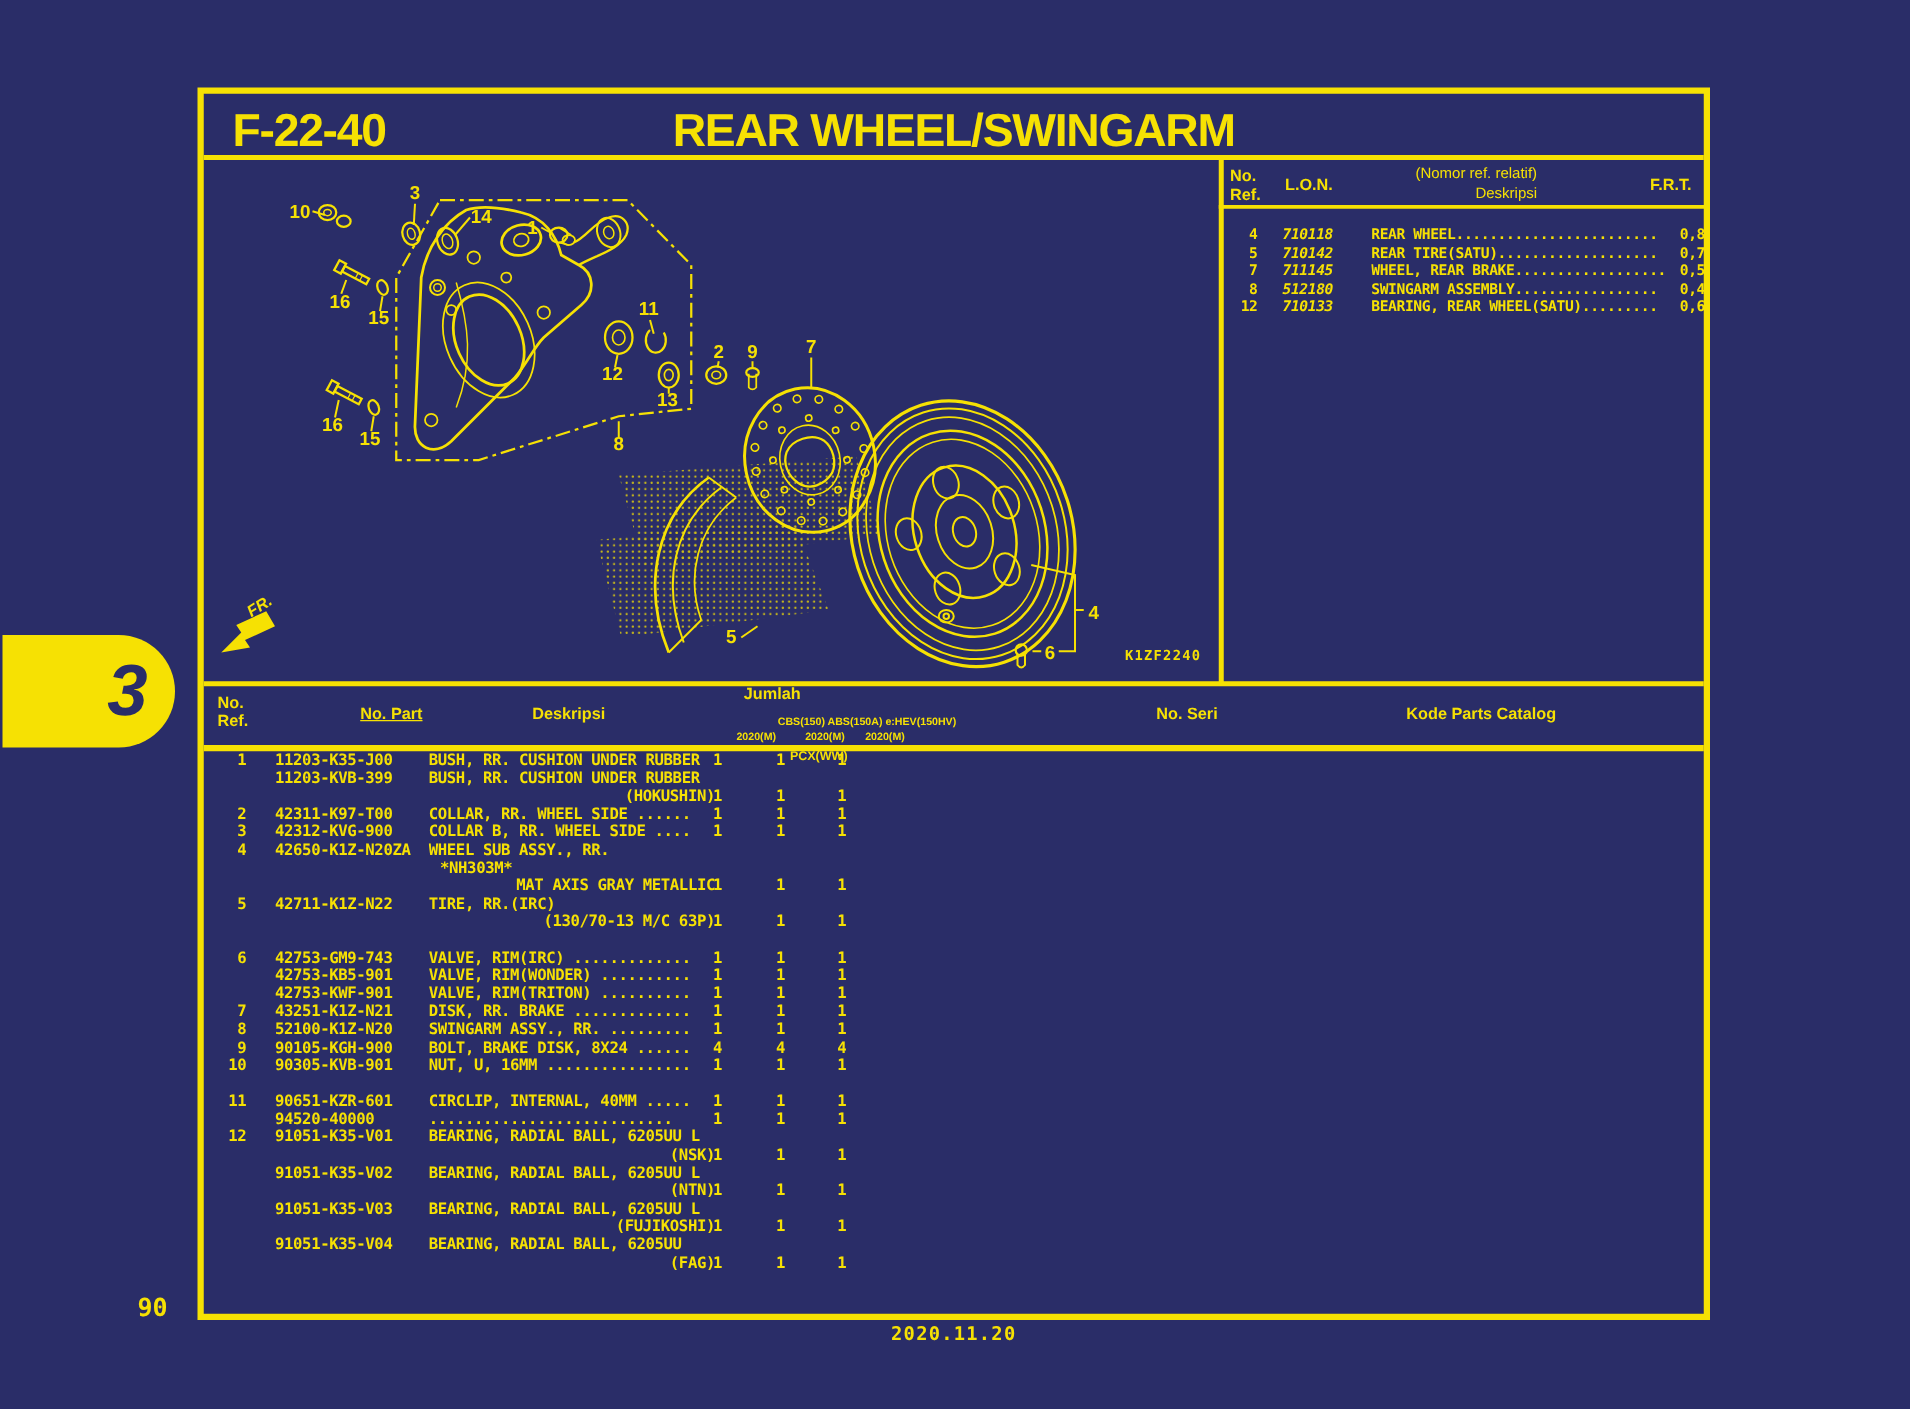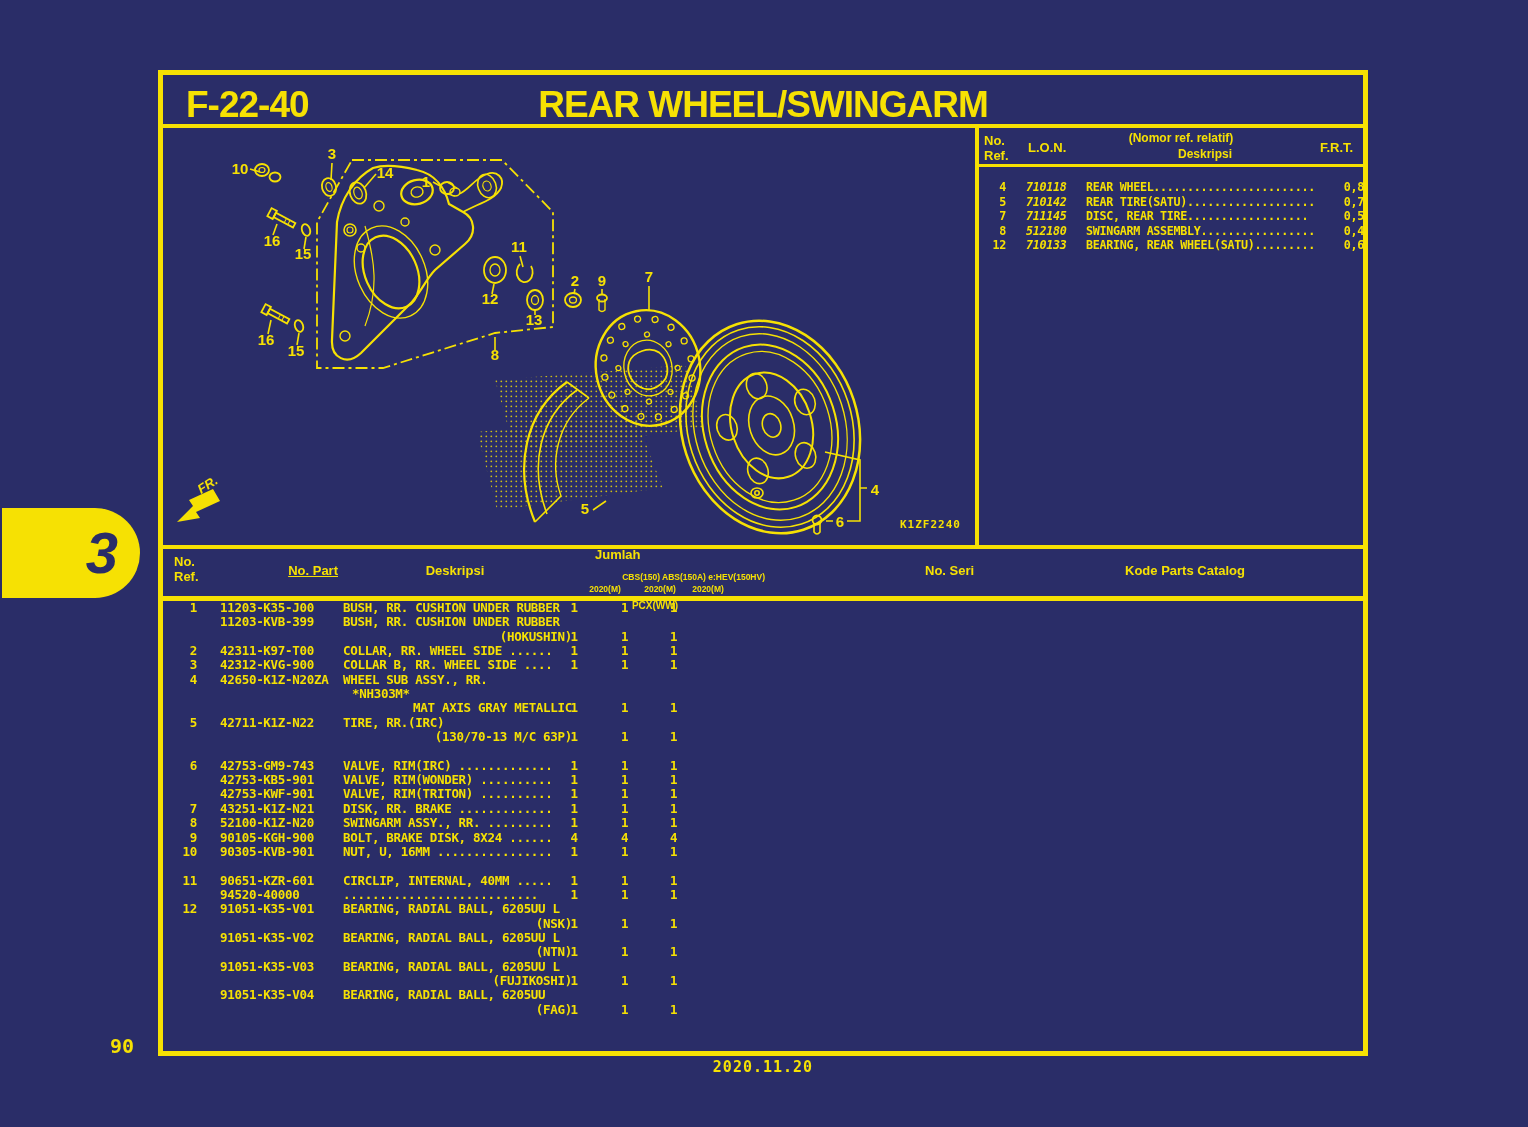--- a/index.html
+++ b/index.html
@@ -11,28 +11,28 @@
   }
   .abs{position:absolute;}
   .yline{position:absolute;background:var(--y);}
   
   .frame{position:absolute;left:158px;top:70px;width:1200px;height:976px;border:5px solid var(--y);box-sizing:content-box;}
   
   .pagecode{left:186px;top:84px;font-size:37px;font-weight:bold;letter-spacing:-1px;}
   .pagetitle{left:163px;top:84px;width:1200px;text-align:center;font-size:37px;font-weight:bold;letter-spacing:-1px;}
   
   .h13{font-size:13px;font-weight:bold;line-height:15px;}
-  .h12{font-size:12px;font-weight:bold;line-height:14px;}
+  .h12{font-size:12px;font-weight:normal;line-height:14px;}
   .h9{font-size:10px;font-weight:bold;line-height:10px;margin-top:39px;}
   
   .frtbody{left:978px;top:180px;width:392px;}
   .frt-row{position:relative;height:14.6px;font-family:"DejaVu Sans Mono",monospace;font-weight:bold;font-size:11.7px;line-height:14.6px;letter-spacing:-0.3px;white-space:pre;}
   .frt-row .ref {position:absolute;left:2px;width:26px;text-align:right;}
   .frt-row .lon {position:absolute;left:48px;width:56px;font-style:italic;}
-  .frt-row .desc{position:absolute;left:108px;width:242px;overflow:hidden;}
+  .frt-row .desc{position:absolute;left:119px;width:242px;overflow:hidden;}
   .frt-row .frt {position:absolute;left:348px;width:38px;text-align:right;}
   
   .pbody{left:167px;top:601px;width:1196px;}
   .prow{position:relative;height:14.35px;font-family:"DejaVu Sans Mono",monospace;font-weight:bold;font-size:12.5px;line-height:14.35px;letter-spacing:-0.3px;white-space:pre;}
   .prow .ref {position:absolute;left:0px;width:30px;text-align:right;}
   .prow .part{position:absolute;left:53px;width:130px;}
   .prow .desc{position:absolute;left:176px;width:229px;overflow:hidden;}
   .prow .desc.r{text-align:right;}
   .prow .desc.i{padding-left:9px;box-sizing:border-box;}
   .prow .q{position:absolute;width:28px;text-align:center;}
@@ -68,21 +68,21 @@
   <div>Ref.</div>
 </div>
 <div class="abs h13" style="left:1028px;top:140px;">L.O.N.</div>
 <div class="abs h12" style="left:1086px;top:131px;width:190px;text-align:center;">(Nomor ref. relatif)</div>
 <div class="abs h12" style="left:1150px;top:147px;width:110px;text-align:center;">Deskripsi</div>
 <div class="abs h13" style="left:1320px;top:140px;">F.R.T.</div>
 
 <div class="abs frtbody">
     <div class="frt-row"><span class="ref">4</span><span class="lon">710118</span><span class="desc">REAR WHEEL........................</span><span class="frt">0,8</span></div>
     <div class="frt-row"><span class="ref">5</span><span class="lon">710142</span><span class="desc">REAR TIRE(SATU)...................</span><span class="frt">0,7</span></div>
-    <div class="frt-row"><span class="ref">7</span><span class="lon">711145</span><span class="desc">DISC, REAR TIRE..................</span><span class="frt">0,5</span></div>
+    <div class="frt-row"><span class="ref">7</span><span class="lon">711145</span><span class="desc">WHEEL, REAR BRAKE..................</span><span class="frt">0,5</span></div>
     <div class="frt-row"><span class="ref">8</span><span class="lon">512180</span><span class="desc">SWINGARM ASSEMBLY.................</span><span class="frt">0,4</span></div>
     <div class="frt-row"><span class="ref">12</span><span class="lon">710133</span><span class="desc">BEARING, REAR WHEEL(SATU).........</span><span class="frt">0,6</span></div>
   </div>
 
 <div class="abs h13" style="left:174px;top:554px;">
   <div>No.</div>
   <div>Ref.</div>
 </div>
 <div class="abs h13" style="left:228px;top:563px;width:110px;text-align:right;text-decoration:underline;">No. Part</div>
 <div class="abs h13" style="left:400px;top:563px;width:110px;text-align:center;">Deskripsi</div>

